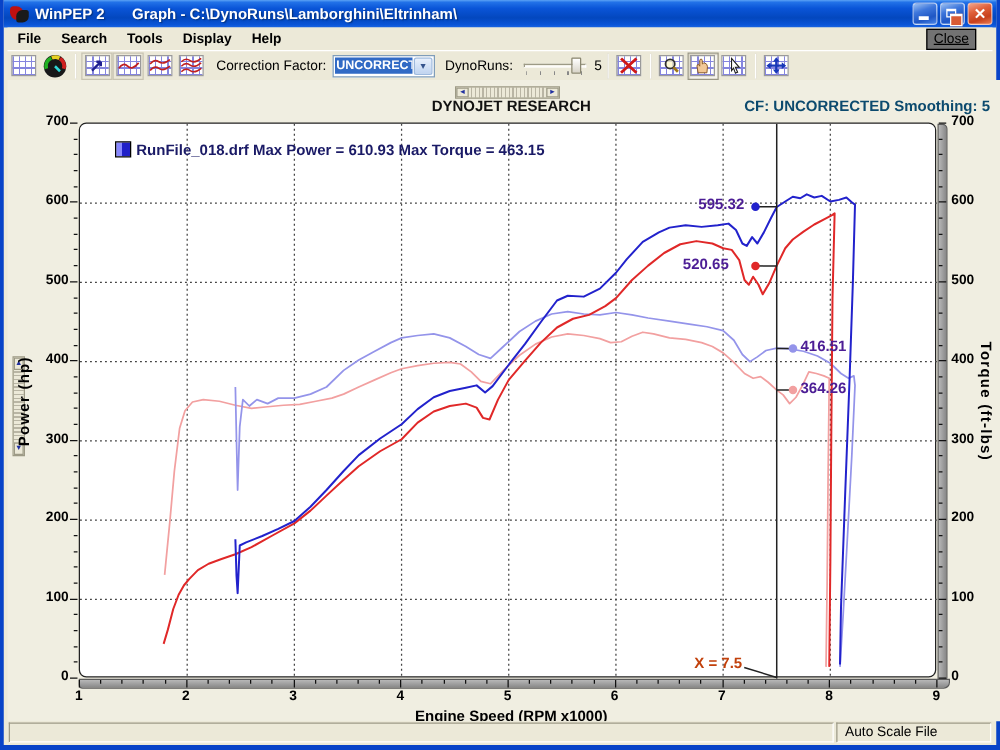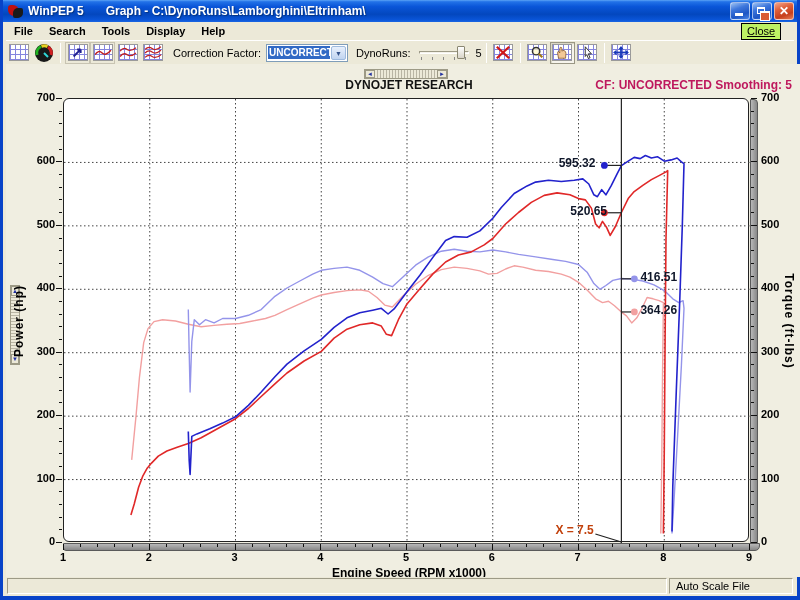--- a/index.html
+++ b/index.html
@@ -17,21 +17,21 @@
   .title-text { color:#fff; font-weight:bold; font-size:12px; text-shadow:1px 1px 1px #04327E; white-space:nowrap; }
   .title-app { margin-right:22px; }
   .caption-btns { margin-left:auto; display:flex; gap:2px; }
   .cap-btn { width:20px; height:18px; border-radius:3px; border:1px solid #ffffff90; position:relative;
     background:linear-gradient(160deg,#9DC1F2 0%,#3E77DC 35%,#1E56C4 70%,#4A85E6 100%); }
   .cap-btn.close { background:linear-gradient(160deg,#F2A58C 0%,#E0603A 35%,#C63F1C 70%,#E87B52 100%); }
   .glyph-min { position:absolute; left:4px; bottom:3px; width:8px; height:3px; background:#fff; }
   .glyph-restore { position:absolute; left:4px; top:4px; width:8px; height:7px; border:1px solid #fff; border-top:2px solid #fff; background:transparent; }
   .glyph-restore:after { content:""; position:absolute; left:2px; top:2px; width:8px; height:7px; border:1px solid #fff; border-top:2px solid #fff; background:#D95B35; }
   .glyph-x { position:absolute; left:0; top:1px; width:100%; text-align:center; color:#fff; font-size:12px; font-weight:bold; line-height:15px; }
-  .tooltip { position:absolute; top:23px; left:738px; background:#bef264; border:1px solid #000; font-size:11px; padding:1px 5px 2px; z-index:50;text-decoration:underline; }
+  .tooltip { position:absolute; top:23px; left:738px; background:#737373; border:1px solid #000; font-size:11px; padding:1px 5px 2px; z-index:50;text-decoration:underline; }
 
   
   .menubar { position:absolute; left:3px; top:22px; right:3px; height:18px; background:#ECE9D8; display:flex; align-items:center; font-size:11px; }
   .menu-item { padding:2px 8px;font-weight:bold; }
 
   
   .toolbar { position:absolute; left:3px; top:40px; right:3px; height:24px; background:#ECE9D8;
     border-top:1px solid #FFFFFF; display:flex; align-items:center; font-size:11px; }
   .tb-sep { width:1px; height:20px; background:#B8B4A2; border-right:1px solid #fff; margin:0 4px; }
   .tb-btn { width:25px; height:22px; display:flex; align-items:center; justify-content:center; position:relative; border:1px solid transparent; }
@@ -49,35 +49,35 @@
   .slider { width:50px; height:18px; position:relative; margin-left:4px; }
   .slider .track { position:absolute; left:0; right:0; top:7px; height:3px; border:1px solid #9D9A86; border-bottom-color:#fff; border-right-color:#fff; background:#f4f2ea; }
   .slider .ticks { position:absolute; left:2px; right:2px; top:13px; height:3px;
      background-image:repeating-linear-gradient(90deg,#888 0 1px,transparent 1px 11px); }
   .slider .thumb { position:absolute; top:2px; width:8px; height:13px; background:linear-gradient(180deg,#fff,#D8D4C8); border:1px solid #8A8772; border-radius:1px; }
   .smooth-val { margin-left:6px; font-size:11px; }
 
   
   .workspace { position:absolute; left:3px; top:64px; width:794px; height:513px; background:#F0EEE1; overflow:hidden; }
   .chart-title { position:absolute; font-weight:bold; font-size:12px; color:#111; }
-  .header-info { position:absolute; right:8px; top:14px; font-weight:bold; font-size:12px; color:#be185d; }
+  .header-info { position:absolute; right:8px; top:14px; font-weight:bold; font-size:12px; color:#0c4a6e; }
   .plot { position:absolute; left:57px; top:34px; width:686px; height:444px; background:#fff; border:1px solid #222; border-radius:6px 6px 6px 6px; }
   .axisbar-bottom { position:absolute; left:57px; top:479px; width:697px; height:8px; background:linear-gradient(#b8b8b8,#888); border:1px solid #5a5a5a; border-radius:0 0 5px 3px; }
   .axisbar-right { position:absolute; left:744px; top:35px; width:8px; height:447px; background:linear-gradient(90deg,#b8b8b8,#888); border:1px solid #5a5a5a; border-radius:0 4px 4px 0; }
   .tick { position:absolute; background:#111; }
   .tick-label { position:absolute; font-weight:bold; font-size:11px; color:#000; }
   .axis-title-x { position:absolute; top:502px; left:250px; width:306px; text-align:center; font-weight:bold; font-size:12px; }
   .axis-title-y { position:absolute; font-weight:bold; font-size:12px; letter-spacing:1px; white-space:nowrap; }
   .yl { left:-42px; top:250px; width:110px; text-align:center; transform:rotate(-90deg); }
   .yr { left:728px; top:250px; width:110px; text-align:center; transform:rotate(90deg); }
   .legend { position:absolute; left:86px; top:48px; }
   .legend-row { display:flex; align-items:center; height:15px; }
   .swatch { width:13px; height:13px; border:1px solid #000; margin-right:4px; }
   .legend-text { font-weight:bold; font-size:12px; color:#1A1A66; white-space:nowrap; }
-  .readout { position:absolute; font-weight:bold; font-size:12px; color:#0f172a; white-space:nowrap; z-index:6; }
+  .readout { position:absolute; font-weight:bold; font-size:12px; color:#4c1d95; white-space:nowrap; z-index:6; }
   .cursor-callout { position:absolute; font-weight:bold; font-size:12px; color:#c2410c; z-index:6; }
   .mini-hscroll { position:absolute; left:358px; top:5px; width:84px; height:10px; border:1px solid #9D9A86; background:#ECE9D8 repeating-linear-gradient(90deg,#b9b5a4 0 1px,transparent 1px 3px); display:flex; justify-content:space-between; }
   .mini-vscroll { position:absolute; left:4px; top:221px; width:10px; height:80px; border:1px solid #9D9A86; background:#ECE9D8 repeating-linear-gradient(0deg,#b9b5a4 0 1px,transparent 1px 3px); display:flex; flex-direction:column; justify-content:space-between; }
   .mini-btn { width:10px; height:8px; background:#ECE9D8; border:1px solid #9D9A86; font-size:6px; line-height:7px; text-align:center; color:#2030A0; }
   .mini-vscroll .mini-btn { width:8px; height:10px; line-height:9px; }
 
   
   .statusbar { position:absolute; left:3px; right:3px; bottom:0; height:19px; background:#ECE9D8; display:flex; font-size:11px; }
   .status-panel { border:1px solid; border-color:#9D9A86 #fff #fff #9D9A86; margin:1px 1px 2px 1px; padding:1px 6px; }
   .status-left { flex:1; }
@@ -86,21 +86,21 @@
 </head>
 <body>
 
 <div class="window">
 
   <div class="titlebar">
     <div class="app-icon">
         <div class="blob1"></div>
         <div class="blob2"></div>
       </div>
-    <span class="title-text title-app">WinPEP 5</span>
+    <span class="title-text title-app">WinPEP 2</span>
     <span class="title-text">Graph - C:\DynoRuns\Lamborghini\Eltrinham\</span>
     <div class="caption-btns">
       <div class="cap-btn">
           <div class="glyph-min"></div>
         </div>
       <div class="cap-btn">
           <div class="glyph-restore"></div>
         </div>
       <div class="cap-btn close">
           <div class="glyph-x">✕</div>
@@ -258,30 +258,34 @@
           <line x1="557.375" y1="179.81365714285715" x2="570.375" y2="179.81365714285715" stroke="#222" stroke-width="1.2"></line>
           <circle cx="570.375" cy="179.81365714285715" r="3.4" fill="#9494EA"></circle>
           <line x1="540.375" y1="113.75914285714286" x2="557.375" y2="113.75914285714286" stroke="#222" stroke-width="1.2"></line>
           <circle cx="540.375" cy="113.75914285714286" r="3.4" fill="#E02828"></circle>
           <line x1="540.375" y1="66.39702857142854" x2="557.375" y2="66.39702857142854" stroke="#222" stroke-width="1.2"></line>
           <circle cx="540.375" cy="66.39702857142854" r="3.4" fill="#2222CC"></circle>
         </svg>
       </div>
 
     <div class="legend">
+      <div class="legend-row">
+        <div class="swatch" id="sw0" style="background: linear-gradient(90deg, rgb(136, 136, 255) 0px, rgb(136, 136, 255) 45%, rgb(32, 32, 200) 45%, rgb(32, 32, 200) 100%);"></div>
+        <span class="legend-text">RunFile_018.drf Max Power = 610.93 Max Torque = 463.15</span>
+      </div>
     </div>
 
     <div class="axis-title-x">Engine Speed (RPM x1000)</div>
     <div class="axis-title-y yl">Power (hp)</div>
     <div class="axis-title-y yr">Torque (ft-lbs)</div>
 
     <div class="cursor-callout" id="cursor-callout" style="left: 549.375px; top: 459px;">X = 7.5</div>
   <div class="readout" style="top: 238.955px; left: 634.375px;">364.26</div>
       <div class="readout" style="top: 205.814px; left: 634.375px;">416.51</div>
-      <div class="readout" style="top: 139.759px; right: 193px; margin-left: 23px;">520.65</div>
+      <div class="readout" style="top: 139.759px; right: 217px; margin-left: 23px;">520.65</div>
       <div class="readout" style="top: 92.397px; right: 204.625px;">595.32</div>
       <div class="tick" style="left: 57px; top: 480px; width: 1px; height: 6px;"></div>
       <div class="tick" style="left: 74.15px; top: 480px; width: 1px; height: 3px;"></div>
       <div class="tick" style="left: 91.3px; top: 480px; width: 1px; height: 3px;"></div>
       <div class="tick" style="left: 108.45px; top: 480px; width: 1px; height: 3px;"></div>
       <div class="tick" style="left: 125.6px; top: 480px; width: 1px; height: 3px;"></div>
       <div class="tick" style="left: 142.75px; top: 480px; width: 1px; height: 6px;"></div>
       <div class="tick" style="left: 159.9px; top: 480px; width: 1px; height: 3px;"></div>
       <div class="tick" style="left: 177.05px; top: 480px; width: 1px; height: 3px;"></div>
       <div class="tick" style="left: 194.2px; top: 480px; width: 1px; height: 3px;"></div>

